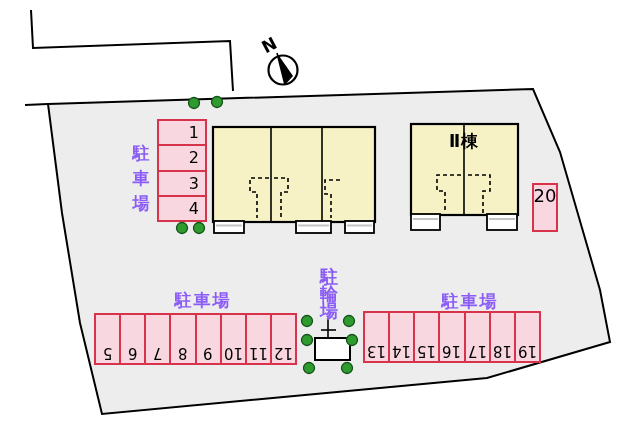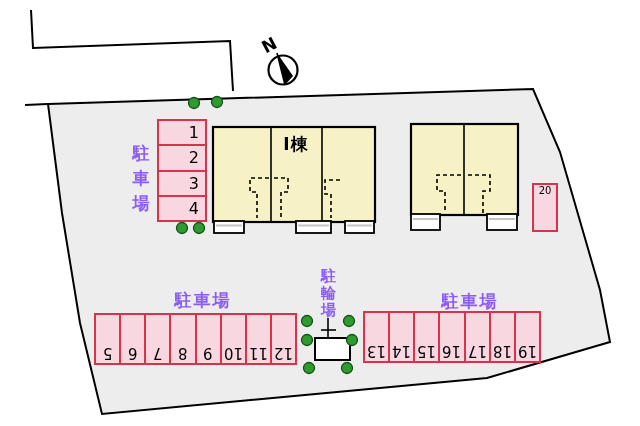--- a/index.html
+++ b/index.html
@@ -22,21 +22,21 @@
   }
   .stall-col .cell{flex:1;display:flex;align-items:center;justify-content:flex-end;
     padding-right:6px;font-size:16px;box-sizing:border-box;}
   .stall-col .cell + .cell{border-top:2px solid #D7344C;}
   .stall-row .cell{flex:1;display:flex;align-items:flex-end;justify-content:center;
     font-size:15px;box-sizing:border-box;}
   .stall-row .cell + .cell{border-left:2px solid #D7344C;}
   .stall-row .cell span{display:inline-block;transform:rotate(180deg);margin-bottom:1px;}
   .stall-single{
     position:absolute;background:#F9D7E1;border:2px solid #D7344C;box-sizing:border-box;
-    display:flex;align-items:flex-start;justify-content:center;font-size:10px;
+    display:flex;align-items:flex-start;justify-content:center;font-size:18px;
   }
   .bldg-label{font-size:17px;font-weight:bold;text-align:center;letter-spacing:1px;}
   .north-label{font-size:17px;font-weight:bold;transform:rotate(-28deg);}
 </style>
 </head>
 <body>
 
 <div id="canvas">
 
   <svg id="plan-svg" width="640" height="426" viewBox="0 0 640 426">
@@ -97,21 +97,21 @@
       <circle cx="307" cy="340" r="5.5"></circle>
       <circle cx="309" cy="368" r="5.5"></circle>
       <circle cx="349" cy="321" r="5.5"></circle>
       <circle cx="352" cy="340" r="5.5"></circle>
       <circle cx="347" cy="368" r="5.5"></circle>
     </g>
   </svg>
 
   <div class="abs north-label" style="left:262px;top:35px;">N</div>
 
-  <div class="abs bldg-label" style="left:266px;top:133px;width:60px;">Ⅰ棟</div>
+  <div class="abs bldg-label" style="left:434px;top:130px;width:60px;">Ⅱ棟</div>
 
   <div class="abs lbl vlabel" style="left:131px;top:141px;font-size:17px;line-height:25px;">駐車場</div>
   <div class="stall-col" style="left:157px;top:119px;width:50px;height:103px;">
     <div class="cell">1</div>
     <div class="cell">2</div>
     <div class="cell">3</div>
     <div class="cell">4</div>
   </div>
 
   <div class="stall-single" style="left:532px;top:183px;width:26px;height:49px;">
@@ -139,21 +139,21 @@
         <span>10</span>
       </div>
     <div class="cell">
         <span>11</span>
       </div>
     <div class="cell">
         <span>12</span>
       </div>
   </div>
 
-  <div class="abs lbl vlabel" style="left:320px;top:268px;width:17px;font-size:15px;line-height:17px;">駐輪場</div>
+  <div class="abs lbl vlabel" style="left:320px;top:268px;width:17px;font-size:18px;line-height:17px;">駐輪場</div>
 
   <div class="abs lbl" style="left:420px;top:290px;width:100px;text-align:center;font-size:17px;letter-spacing:2px;">駐車場</div>
   <div class="stall-row" style="left:363px;top:311px;width:178px;height:52px;">
     <div class="cell">
         <span>13</span>
       </div>
     <div class="cell">
         <span>14</span>
       </div>
     <div class="cell">

